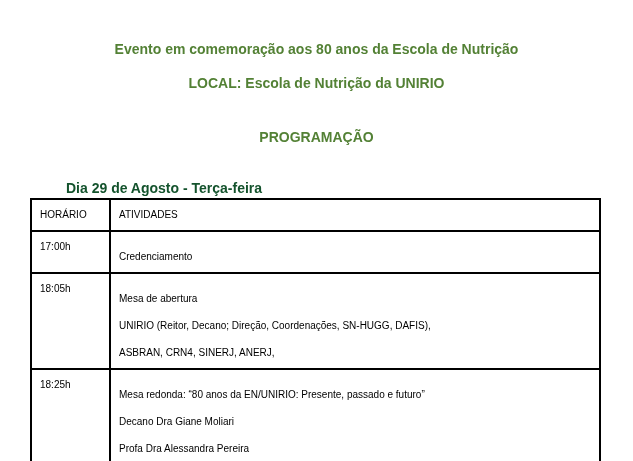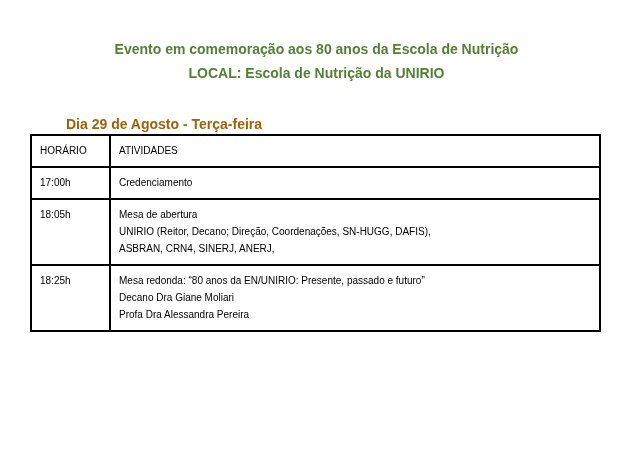--- a/index.html
+++ b/index.html
@@ -14,25 +14,25 @@
   }
   .titles { padding-top: 41px; }
   .title {
     margin: 0;
     text-align: center;
     color: #538135;
     font-size: 14px;
     font-weight: bold;
     line-height: 16px;
   }
-  .title + .title { margin-top: 8px; }
+  .title + .title { margin-top: 18px; }
   .title.program { margin-top: 38px; }
   .day {
     margin: 36px 0 2px 30px;
-    color: #a16207;
+    color: #14532d;
     font-size: 14px;
     font-weight: bold;
     line-height: 15px;
     padding-left: 36px;
   }
   table.schedule {
     margin-left: 30px;
     width: 571px;
     border-collapse: collapse;
     table-layout: fixed;
@@ -40,30 +40,31 @@
   table.schedule th, table.schedule td {
     border: 2px solid #000000;
     font-size: 10px;
     font-weight: normal;
     text-align: left;
     vertical-align: top;
     padding: 6px 8px 7px 8px;
     line-height: 17px;
   }
   col.time-col { width: 79px; }
-  .activity-line { white-space: nowrap; }
+  .activity-line { white-space: nowrap; margin-top: 10px; }
 </style>
 </head>
 <body>
 
 <div class="page">
 
   <div class="titles">
     <p class="title">Evento em comemoração aos 80 anos da Escola de Nutrição</p>
     <p class="title">LOCAL: Escola de Nutrição da UNIRIO</p>
+    <p class="title program">PROGRAMAÇÃO</p>
   </div>
 
   <p class="day">Dia 29 de Agosto - Terça-feira</p>
 
   <table class="schedule">
     <colgroup>
       <col class="time-col">
       <col>
     </colgroup>
     <thead>

